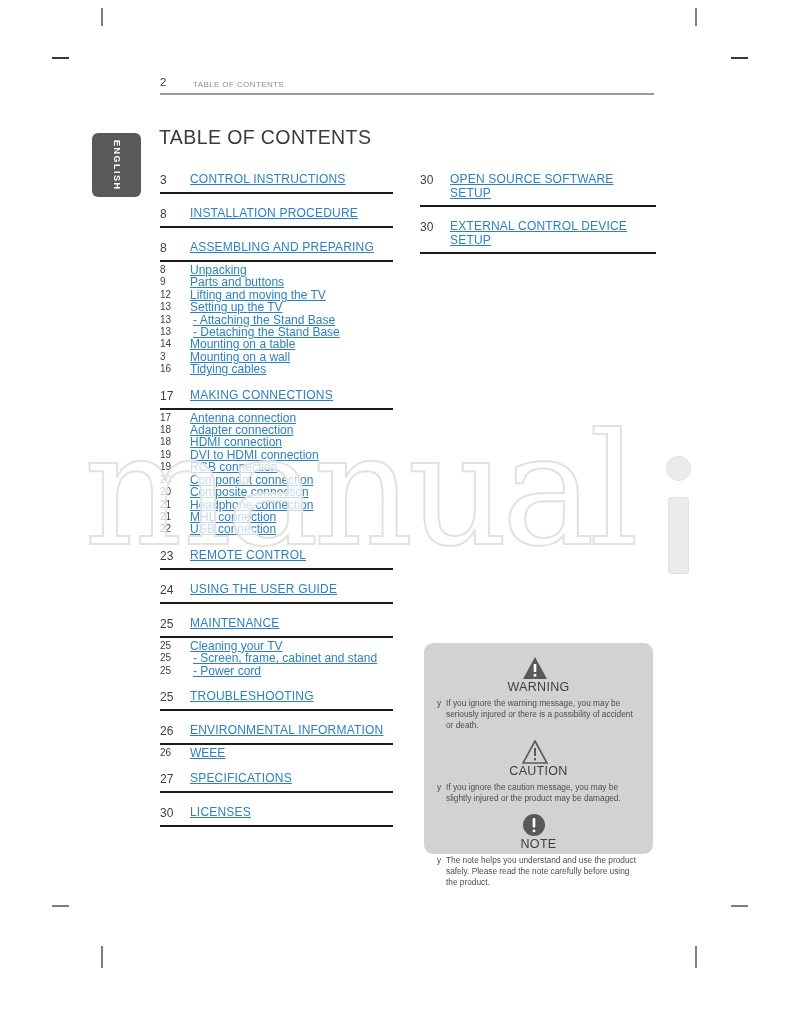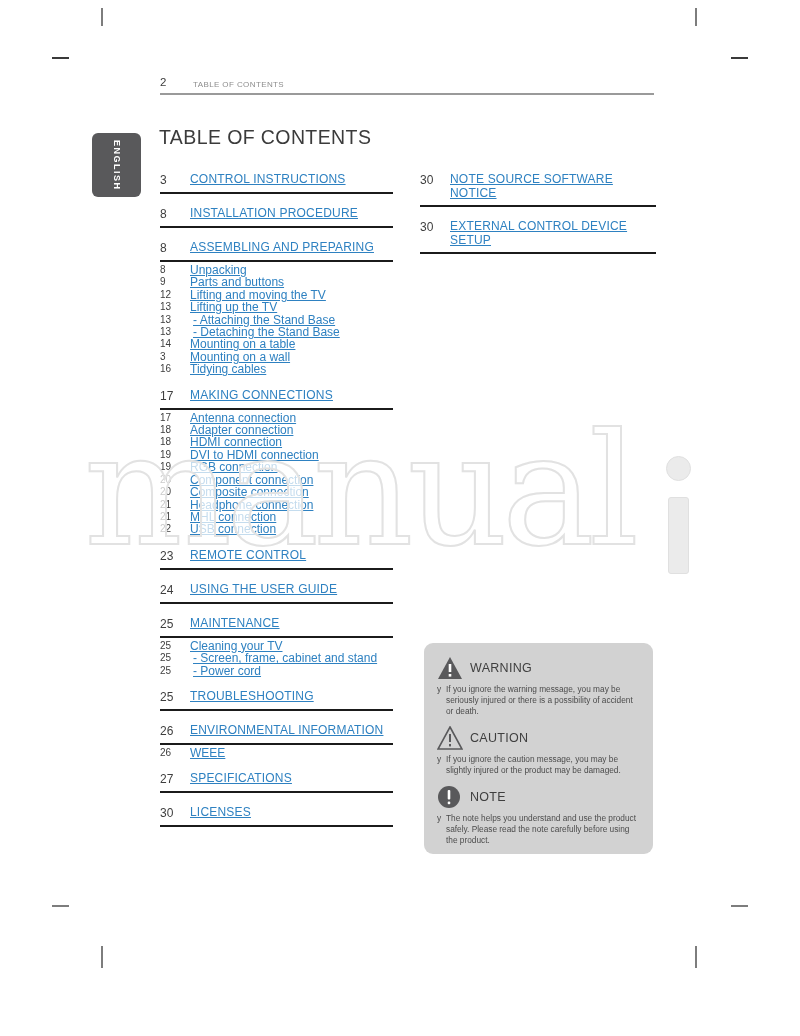--- a/index.html
+++ b/index.html
@@ -40,21 +40,21 @@
   .sec-items { padding-top:2px; }
   .item { display:flex; align-items:flex-start; line-height:12.4px; }
   .item .num { flex:none; width:30px; font-size:10px; color:#3e3e3e; }
   .item-link { font-size:12px; color:#2e81c1; text-decoration:underline; cursor:pointer; }
   .item-link.dash-indent { padding-left:3px; }
 
   
   .notices { position:absolute; left:424px; top:643px; width:229px; height:211px;
              background:#d2d2d2; border-radius:9px; padding:13px 13px 10px 13px; }
   .notice { margin-bottom:9px; }
-  .notice-head { display:flex; align-items:center; margin-bottom:4px; }
+  .notice-head { display:flex; align-items:center; margin-bottom:4px;flex-direction:column; }
   .notice-icon { flex:none; width:26px; height:24px; margin-right:7px; display:flex; align-items:center; }
   .notice-title { font-size:12.5px; color:#3f3f3f; letter-spacing:0.3px; }
   .notice-body { display:flex; font-size:8.3px; line-height:11px; color:#4c4c4c; }
   .notice-bullet { flex:none; width:9px; }
   .notice-text { flex:1; }
 
   
   .watermark { position:absolute; left:0; top:0; width:800px; height:1036px; pointer-events:none; z-index:30;padding-left:21px; }
   .wm-text { position:absolute; left:84px; top:412px; font-family:"DejaVu Serif", serif;
              font-size:156px; line-height:1; letter-spacing:-6px;
@@ -124,21 +124,21 @@
     <a class="item-link">Parts and buttons</a>
   </div>
 
   <div class="item">
     <span class="num item-num">12</span>
     <a class="item-link">Lifting and moving the TV</a>
   </div>
 
   <div class="item">
     <span class="num item-num">13</span>
-    <a class="item-link">Lifting up the TV</a>
+    <a class="item-link">Setting up the TV</a>
   </div>
 
   <div class="item">
     <span class="num item-num">13</span>
     <a class="item-link dash-indent">- Attaching the Stand Base</a>
   </div>
 
   <div class="item">
     <span class="num item-num">13</span>
     <a class="item-link dash-indent">- Detaching the Stand Base</a>
@@ -300,21 +300,21 @@
       <a class="sec-link">LICENSES</a>
     </div>
     <div class="sec-rule"></div>
 
   </div>
 </div>
   <div class="col col-right" id="toc-right">
   <div class="section">
     <div class="sec-head">
       <span class="num sec-num">30</span>
-      <a class="sec-link">NOTE SOURCE SOFTWARE NOTICE</a>
+      <a class="sec-link">OPEN SOURCE SOFTWARE SETUP</a>
     </div>
     <div class="sec-rule"></div>
 
   </div>
 
   <div class="section">
     <div class="sec-head">
       <span class="num sec-num">30</span>
       <a class="sec-link">EXTERNAL CONTROL DEVICE
 SETUP</a>

